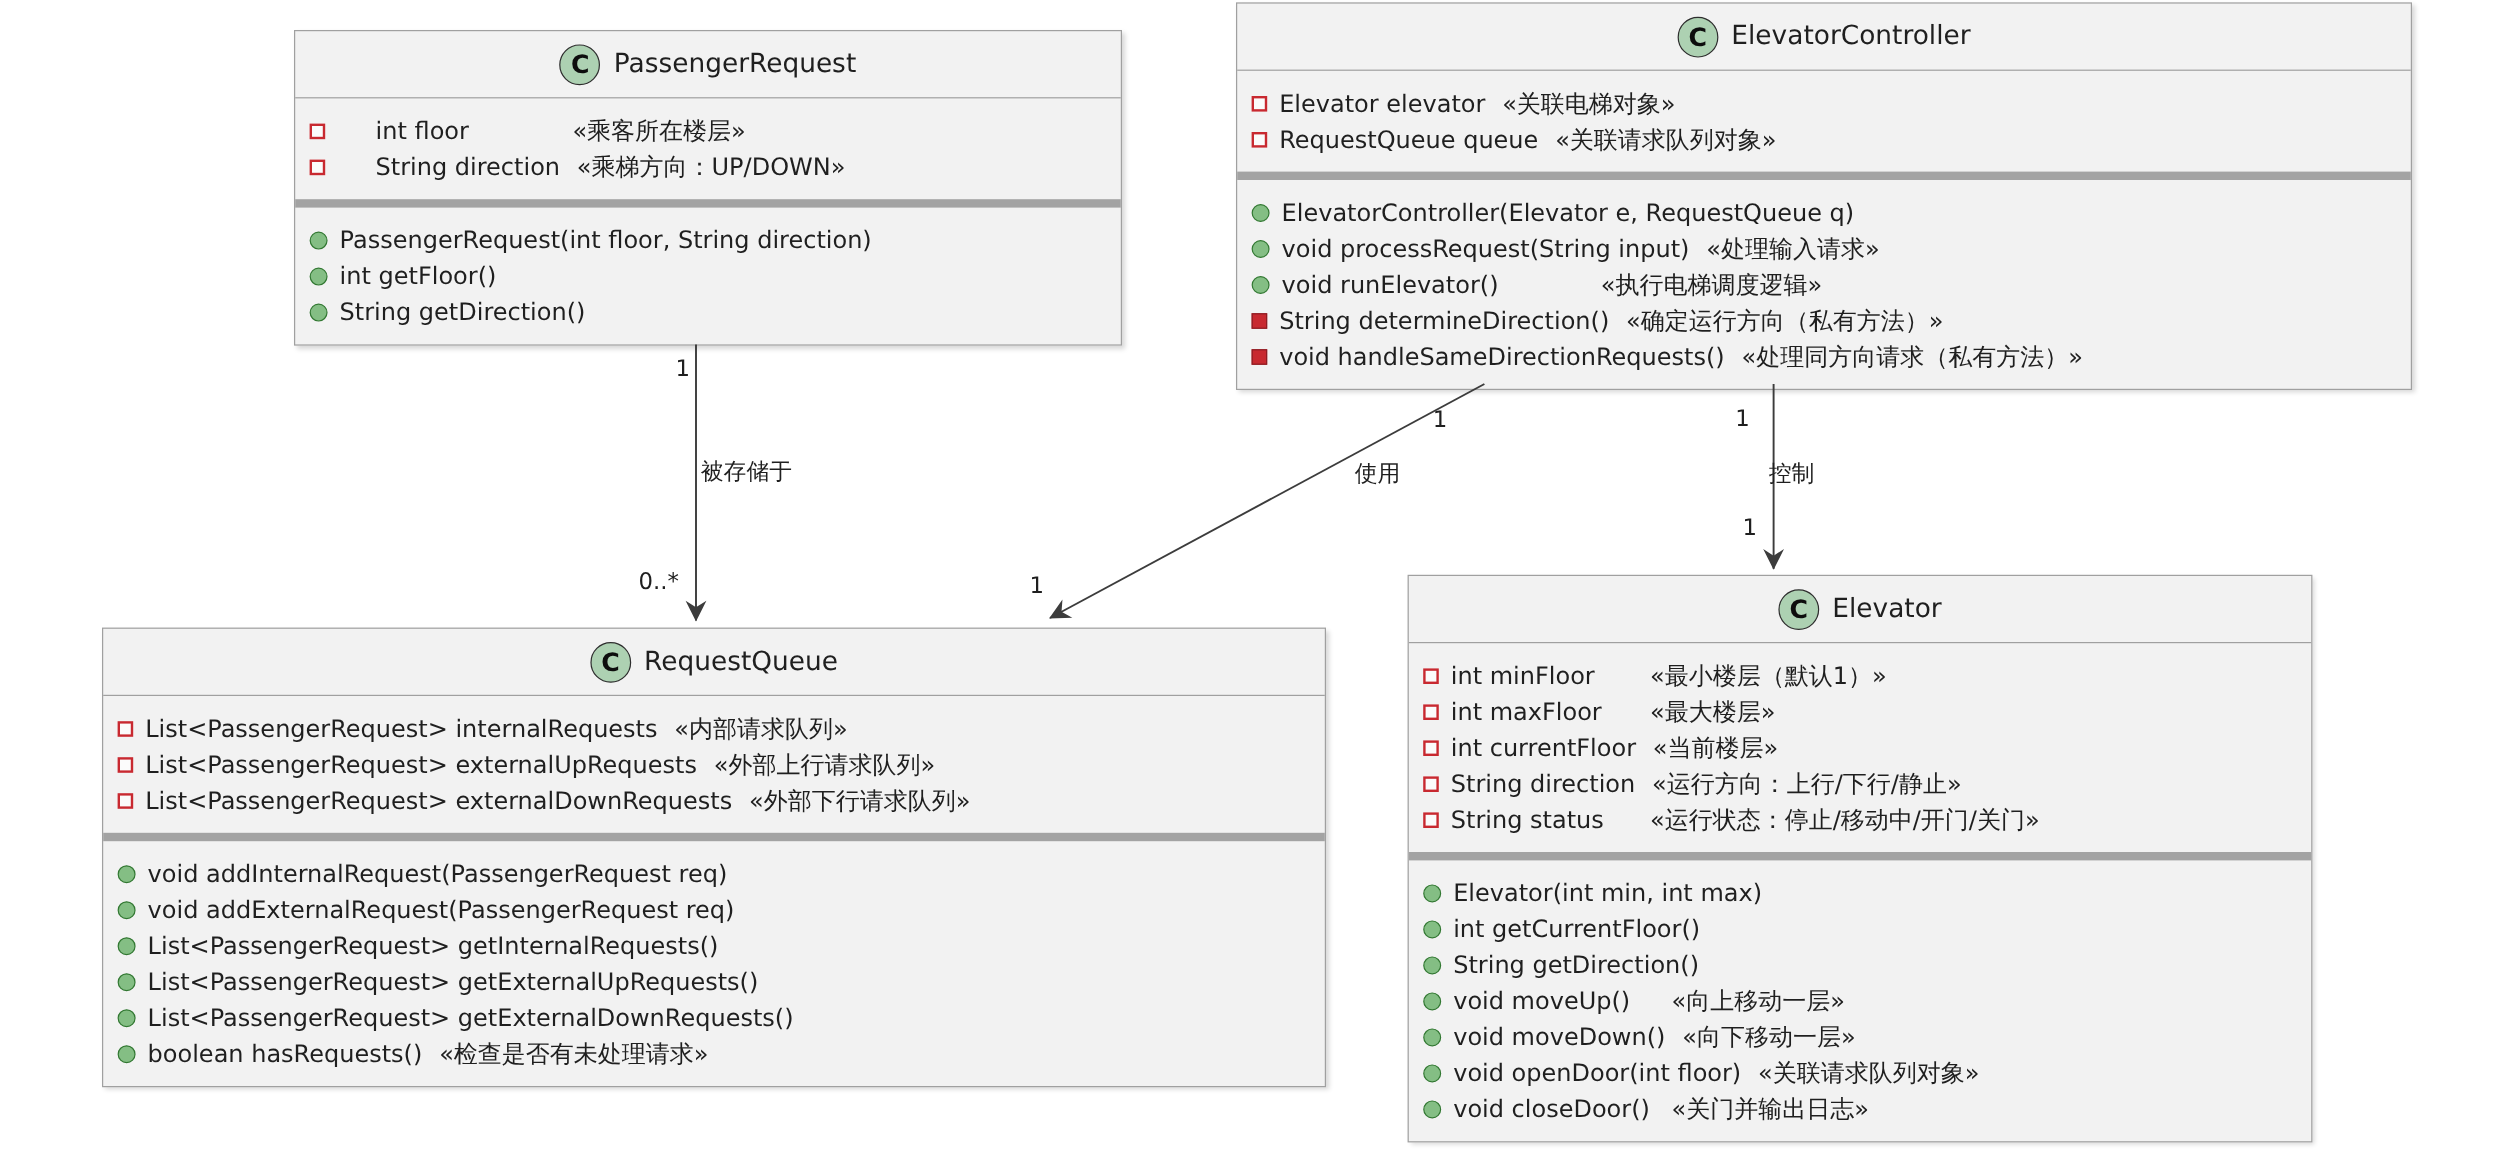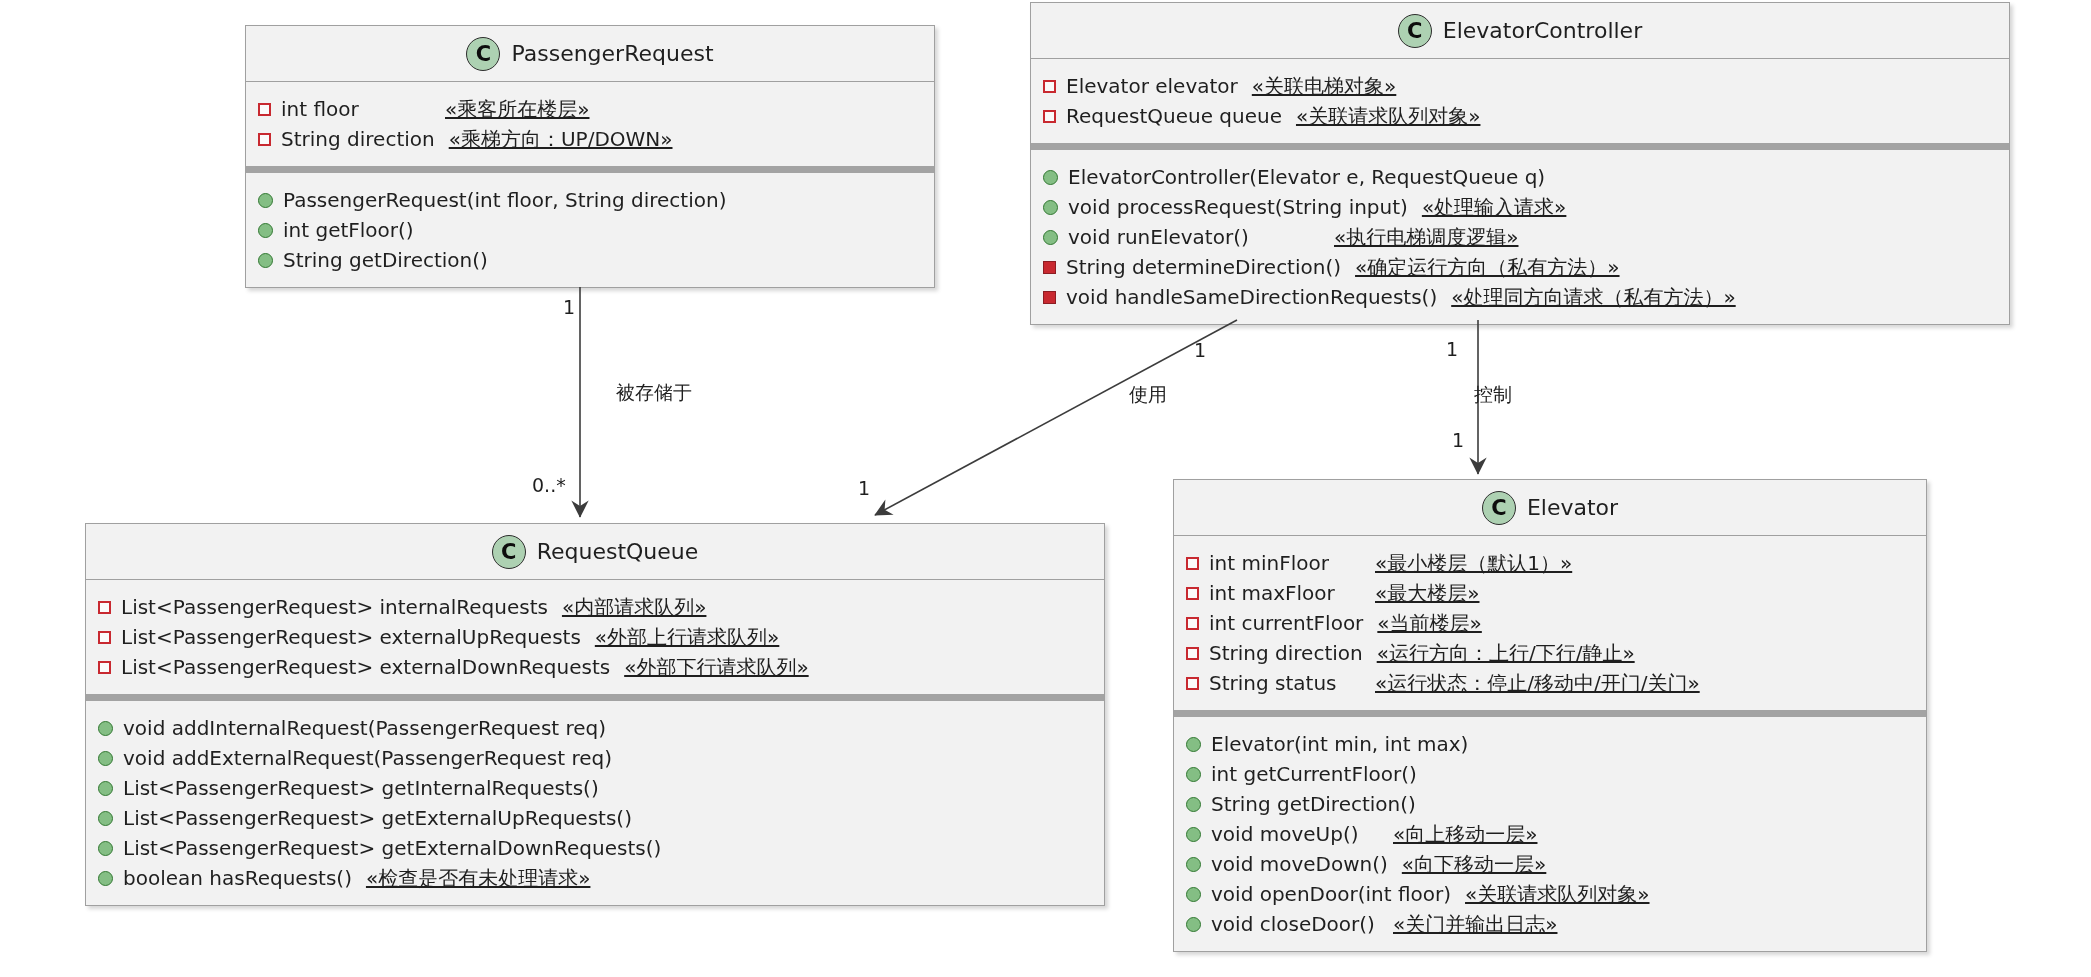--- a/index.html
+++ b/index.html
@@ -16,40 +16,40 @@
               font-weight:bold; font-size:21px; color:#0d0d0d; flex:0 0 auto; }
   .cls-name { font-size:22px; }
 
   .sec { padding:12px 12px; }
   .sec-fields { border-bottom:7px solid #a3a3a3; }
   .member { display:flex; align-items:center; gap:10px; height:30px; font-size:20px; white-space:nowrap; }
   .vis { flex:0 0 auto; display:inline-block; }
   .vis-field { width:13px; height:13px; border:2px solid #c82930; background:#fbfbfb; }
   .vis-pub  { width:15px; height:15px; border-radius:50%; background:#84be84; border:1.5px solid #327832; }
   .vis-priv { width:13px; height:13px; background:#c82930; border:1.5px solid #8c1d23; }
-  .mnote { margin-left:4px;text-decoration:underline; }
+  .mnote { margin-left:4px; }
   .mnote:empty { display:none; }
 
   
   .pos-passenger  { left:245px;  top:25px;  width:690px; }
   .pos-controller { left:1030px; top:2px;   width:980px; }
   .pos-queue      { left:85px;   top:523px; width:1020px; }
   .pos-elevator   { left:1173px; top:479px; width:754px; }
 
   
-  .pos-passenger  .sec-fields  .mtext { min-width:150px; }
+  .pos-passenger  .sec-fields  .mtext { min-width:150px;margin-left:32px; }
   .pos-elevator   .sec-fields  .mtext { min-width:152px; }
   .pos-controller .sec-methods .mtext { min-width:252px; }
   .pos-elevator   .sec-methods .mtext { min-width:168px; }
 
   svg.edges { position:absolute; left:0; top:0; width:2091px; height:977px; }
 
   .edge-label { position:absolute; font-size:19px; white-space:nowrap; color:#1f1f1f; }
   .lbl-a1-src  { left:563px;  top:296px; }
-  .lbl-a1-name { left:616px;  top:380px; }
+  .lbl-a1-name { left:584px;  top:380px; }
   .lbl-a1-tgt  { left:532px;  top:474px; }
   .lbl-a2-src  { left:1194px; top:339px; }
   .lbl-a2-name { left:1129px; top:382px; }
   .lbl-a2-tgt  { left:858px;  top:477px; }
   .lbl-a3-src  { left:1446px; top:338px; }
   .lbl-a3-name { left:1474px; top:382px; }
   .lbl-a3-tgt  { left:1452px; top:429px; }
 </style>
 </head>
 <body>

